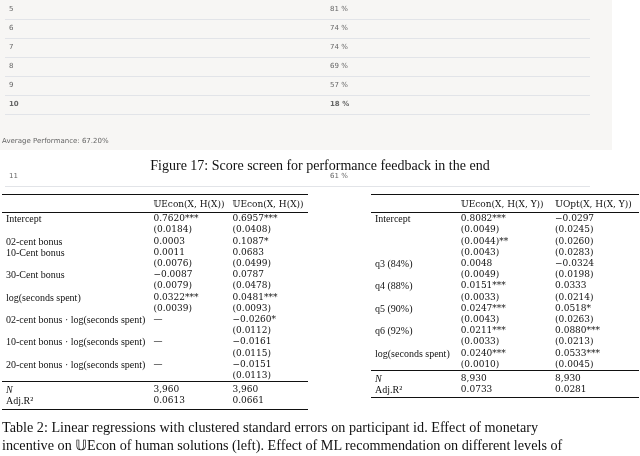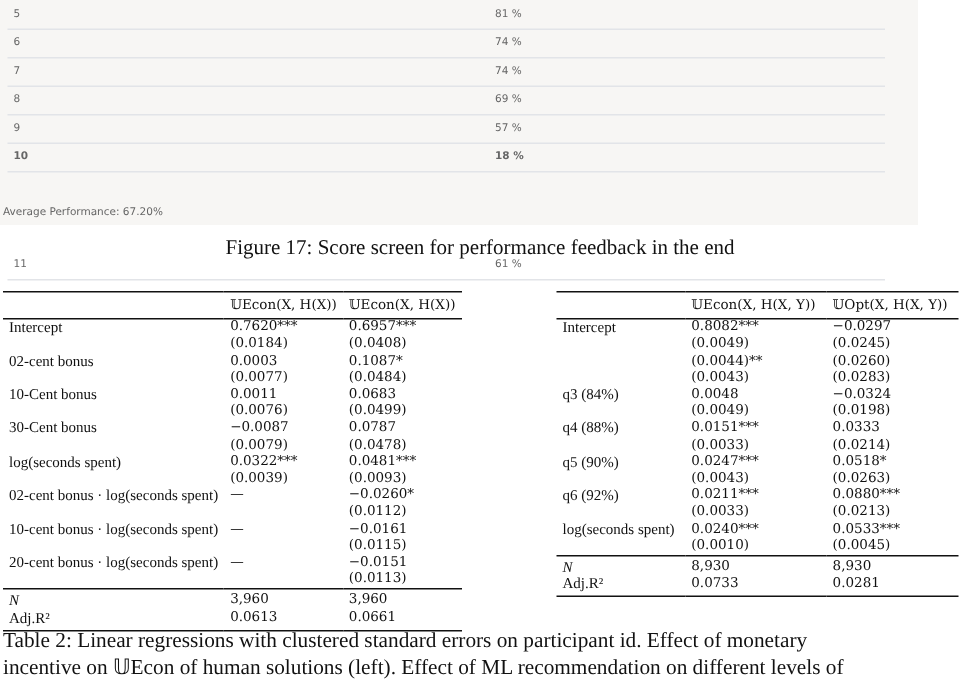--- a/index.html
+++ b/index.html
@@ -80,25 +80,20 @@
         <td></td>
         <td class="num">(0.0184)</td>
         <td class="num">(0.0408)</td>
       </tr>
       <tr>
         <td>02-cent bonus</td>
         <td class="num">0.0003</td>
         <td class="num">0.1087*</td>
       </tr>
       <tr>
-        <td></td>
-        <td class="num">(0.0077)</td>
-        <td class="num">(0.0484)</td>
-      </tr>
-      <tr>
         <td>10-Cent bonus</td>
         <td class="num">0.0011</td>
         <td class="num">0.0683</td>
       </tr>
       <tr>
         <td></td>
         <td class="num">(0.0076)</td>
         <td class="num">(0.0499)</td>
       </tr>
       <tr>

